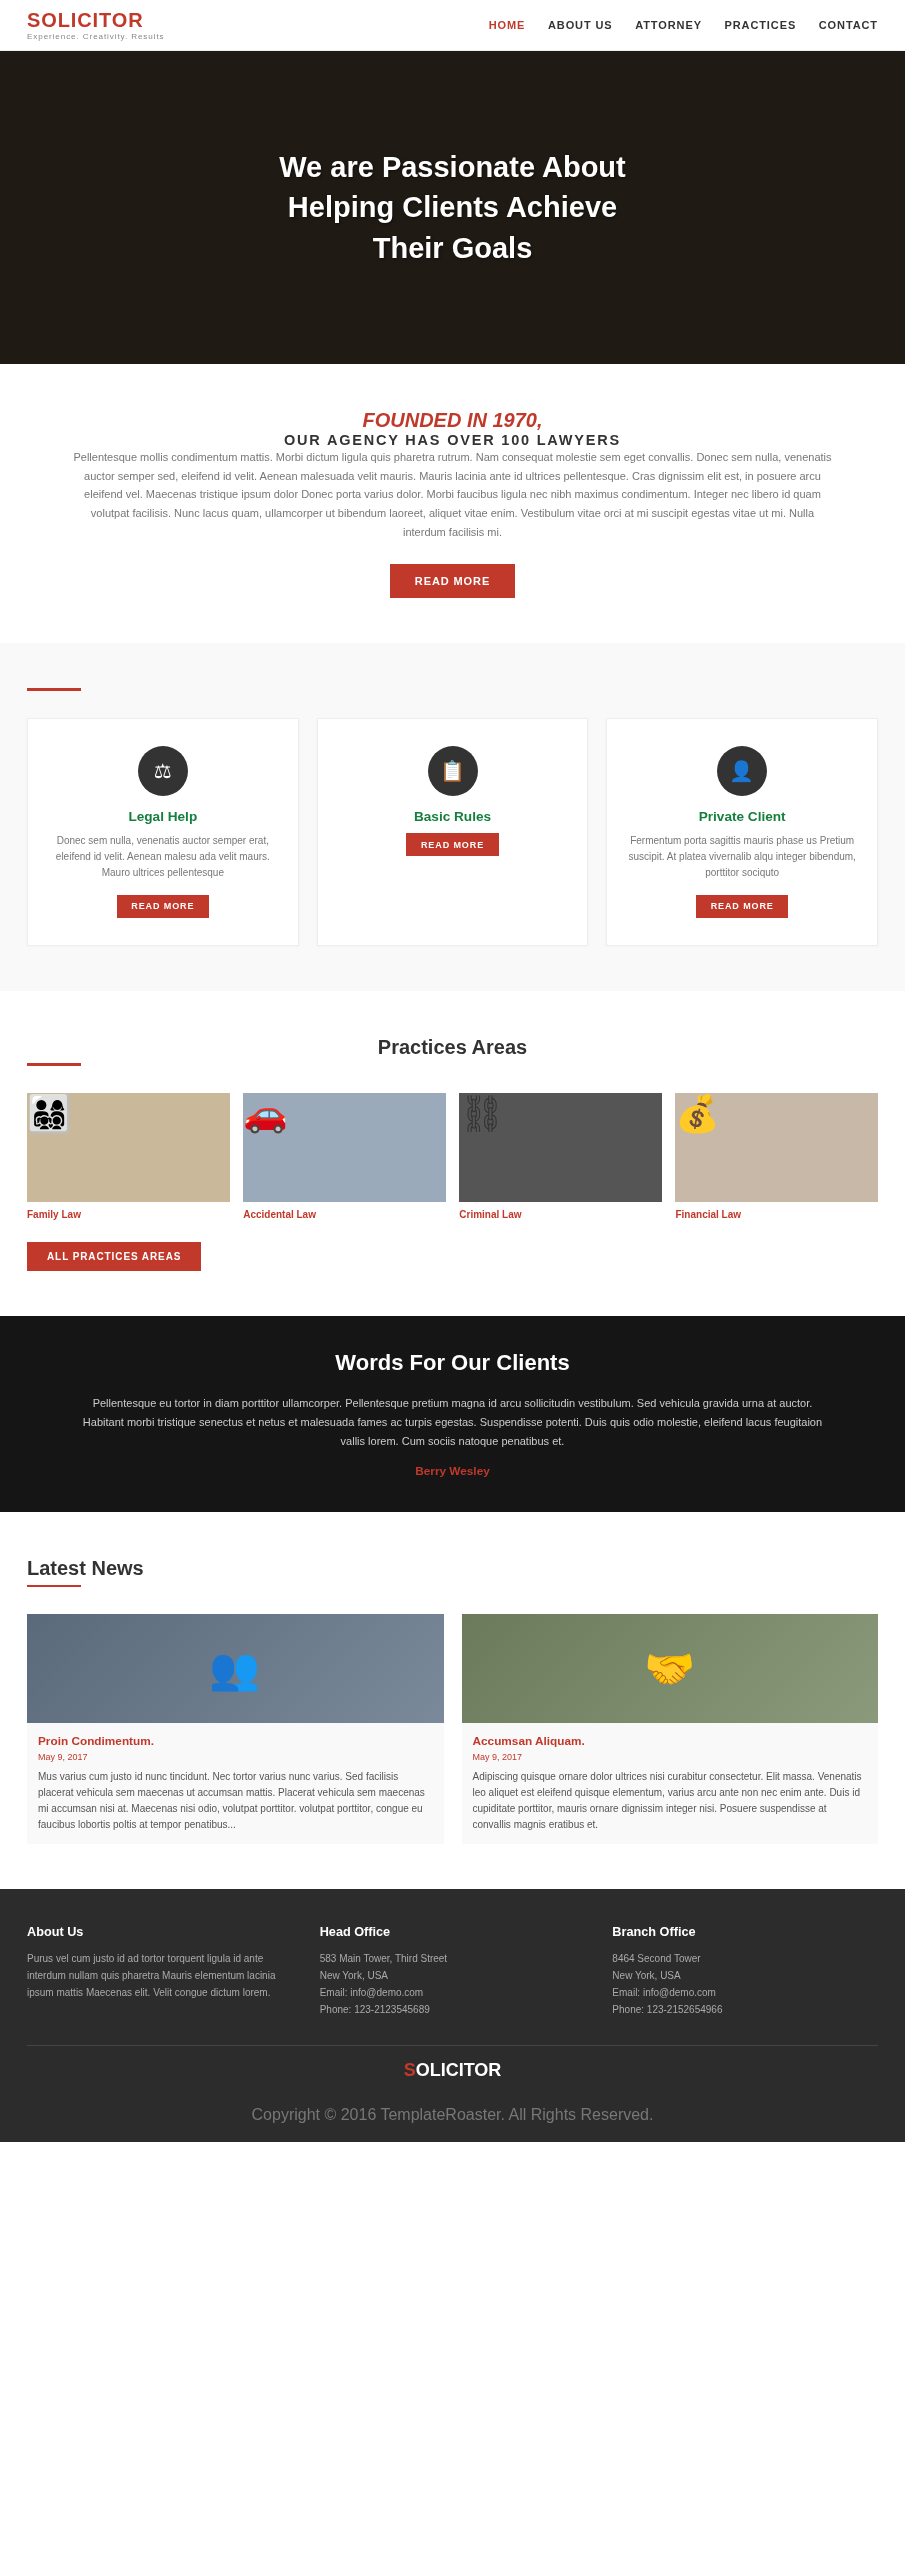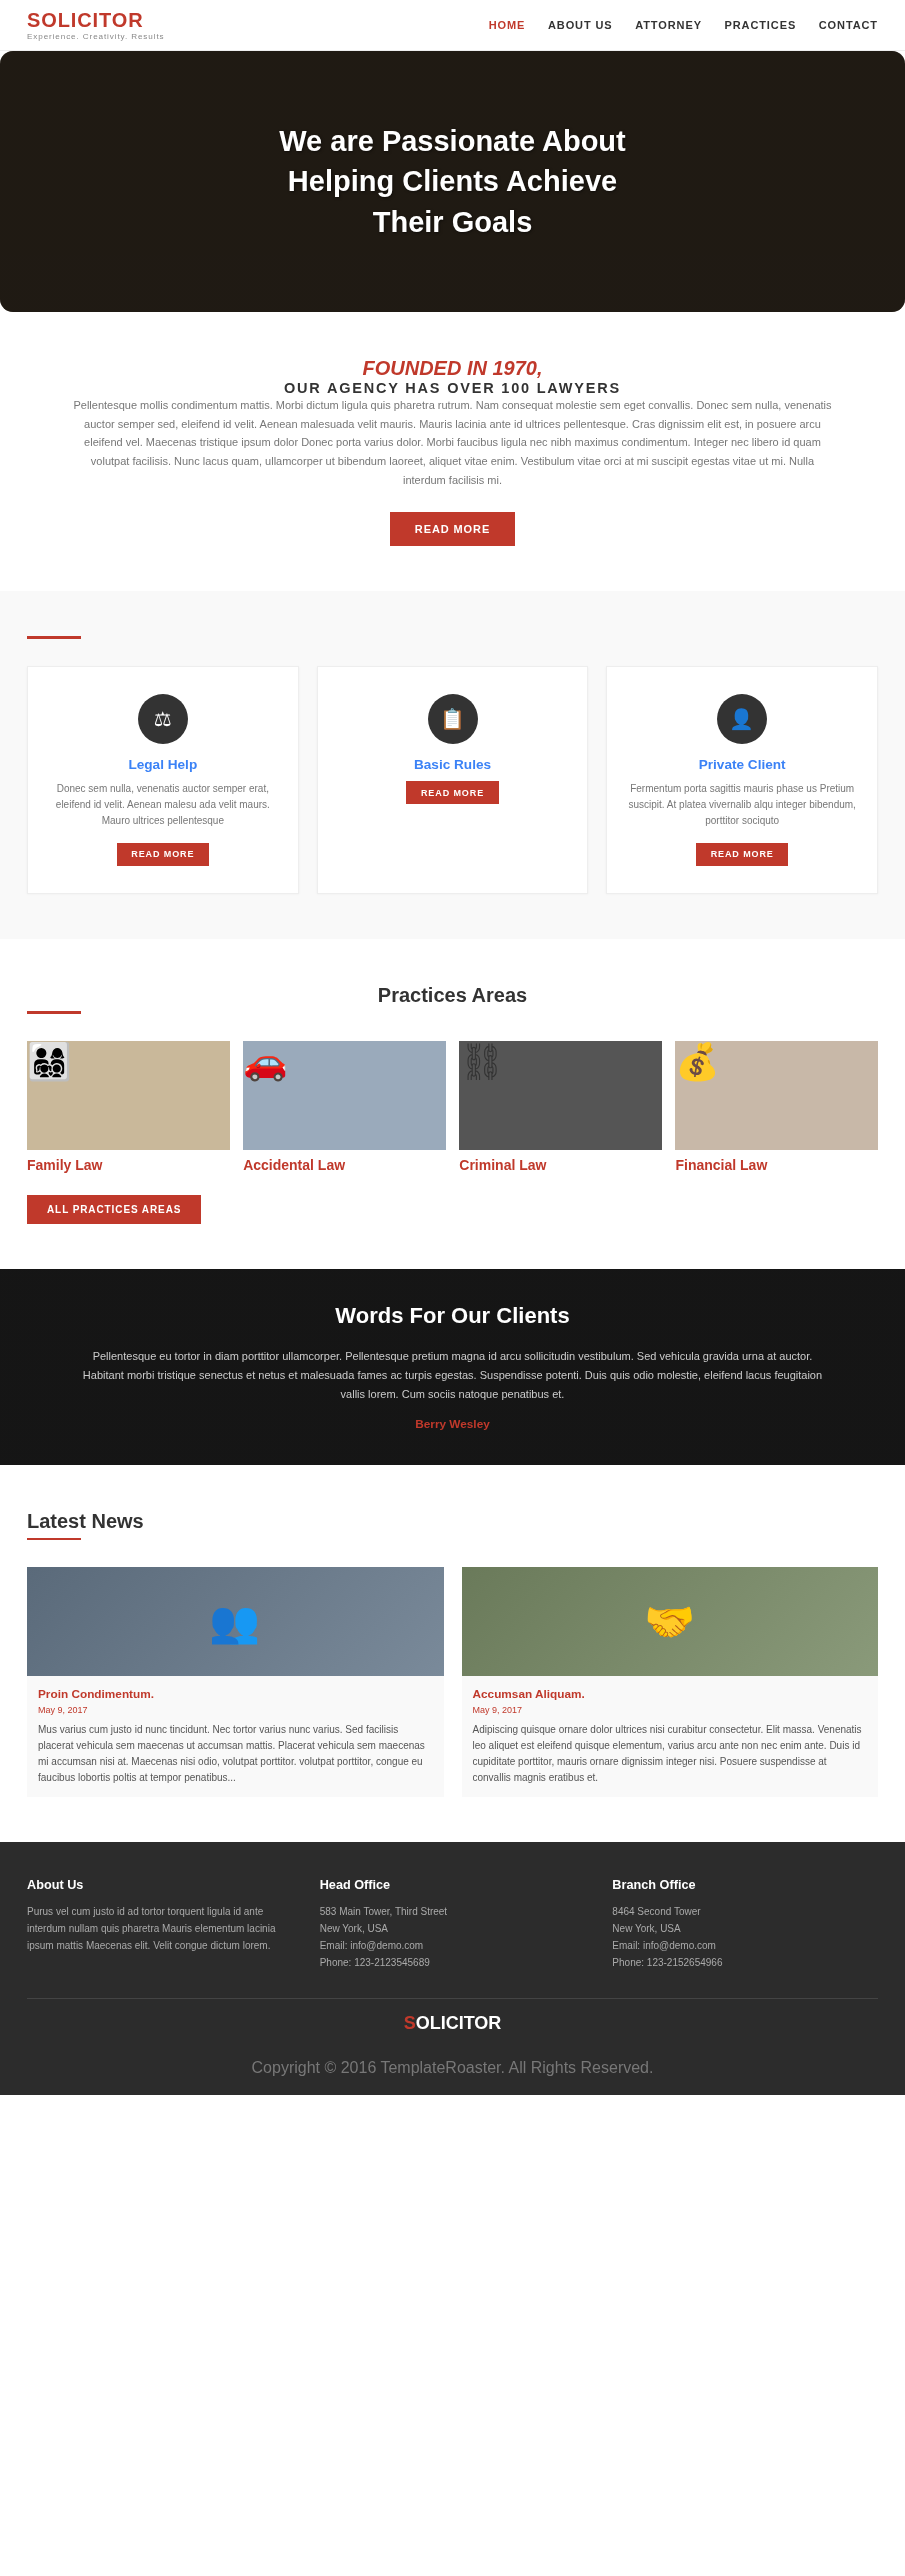--- a/index.html
+++ b/index.html
@@ -26,28 +26,27 @@
       font-size: 11px;
       font-weight: bold;
       color: #333;
       letter-spacing: 0.9px;
     }
     .nav-links a.active { color: #c0392b; }
 
     
     .hero {
       background: linear-gradient(rgba(0,0,0,0.55), rgba(0,0,0,0.55)), #8b7355;
-      height: 261px;
+      height: 313px;
       display: flex;
       align-items: center;
       justify-content: center;
       text-align: center;
       position: relative;
       overflow: hidden;
-      border-radius: 13px;
     }
     .hero-bg {
       position: absolute; inset: 0;
       background: linear-gradient(rgba(0,0,0,0.5), rgba(0,0,0,0.5));
     }
     .hero-content { position: relative; z-index: 2; }
     .hero-content h1 {
       font-size: 29px;
       color: #fff;
       font-weight: 700;
@@ -126,21 +125,21 @@
       border-radius: 50%;
       display: flex;
       align-items: center;
       justify-content: center;
       margin: 0 auto 13.6px;
       font-size: 20px;
       color: #fff;
     }
     .card h3 {
       font-size: 13.6px;
-      color: #3b82f6;
+      color: #15803d;
       margin-bottom: 9px;
     }
     .card p {
       font-size: 10px;
       color: #777;
       line-height: 1.6;
       margin-bottom: 13.6px;
     }
     .btn-small {
       background: #c0392b;
@@ -174,21 +173,21 @@
       flex: 1;
       cursor: pointer;
     }
     .practice-img {
       width: 100%;
       height: 109px;
       object-fit: cover;
       margin-bottom: 7.2px;
     }
     .practice-item h4 {
-      font-size: 14px;
+      font-size: 10px;
       color: #c0392b;
       font-weight: bold;
     }
     .btn-outline-red {
       background: #c0392b;
       color: #fff;
       border: none;
       padding: 9px 20px;
       font-size: 10px;
       font-weight: bold;

